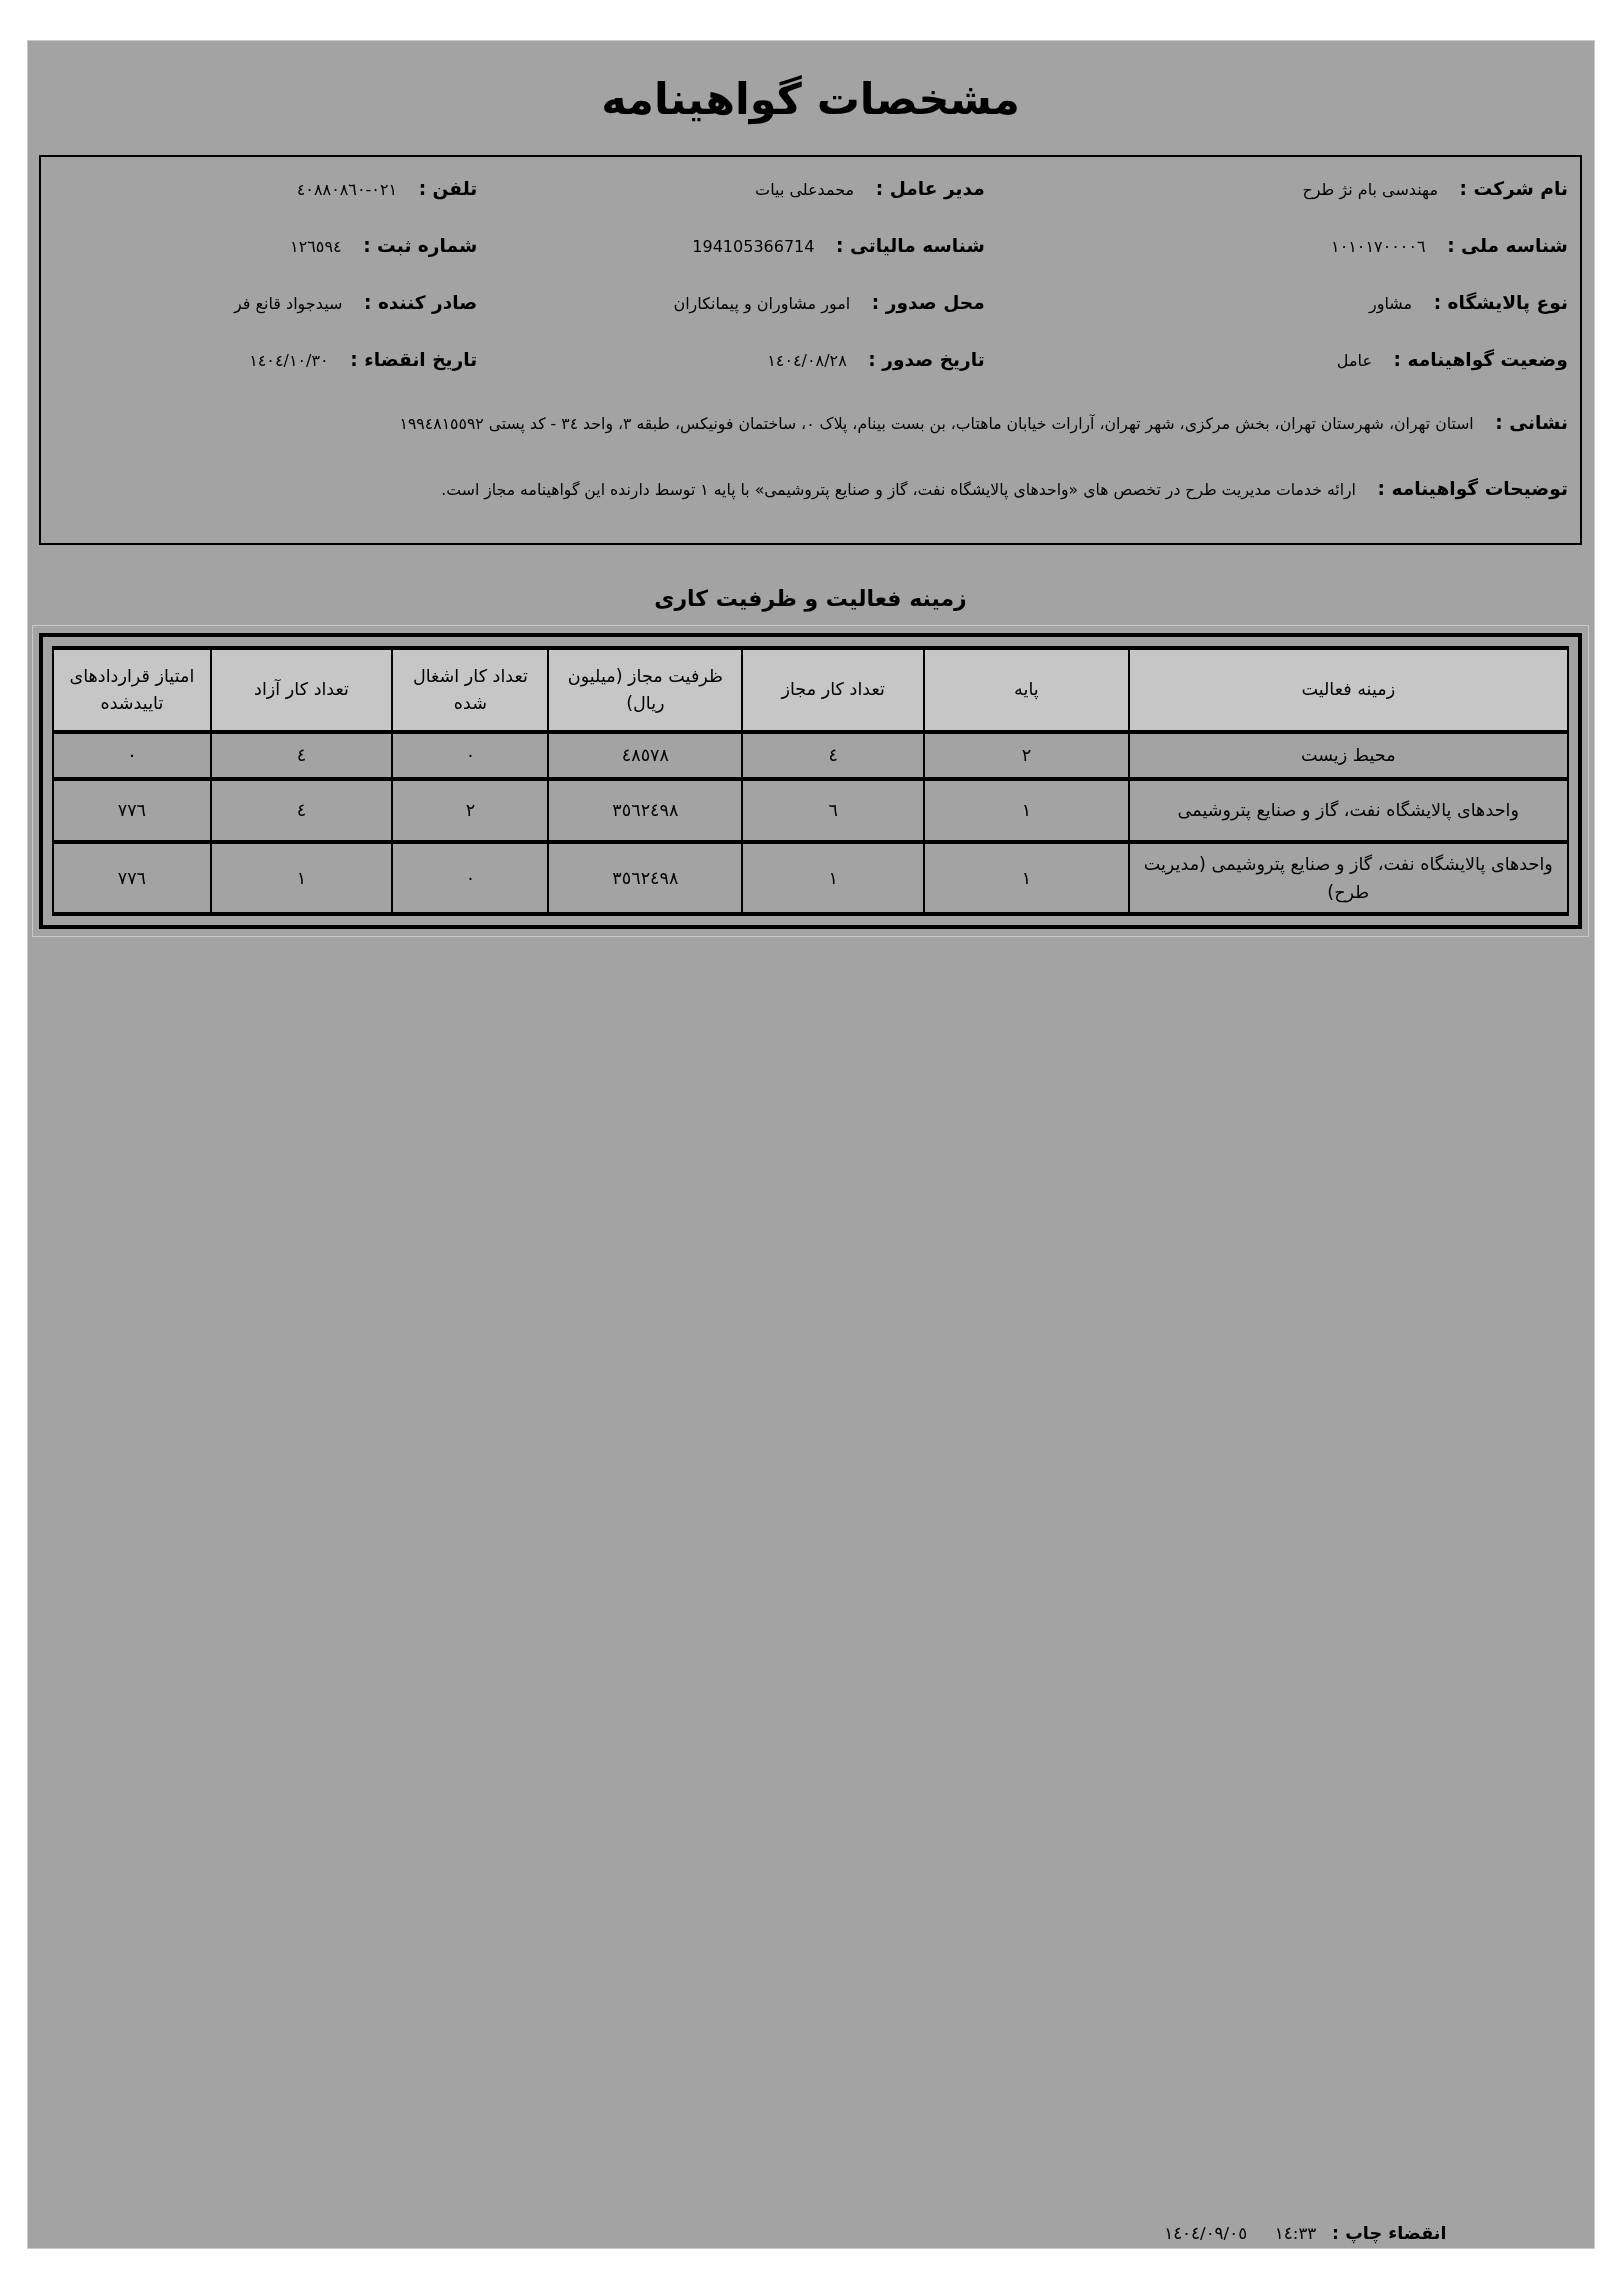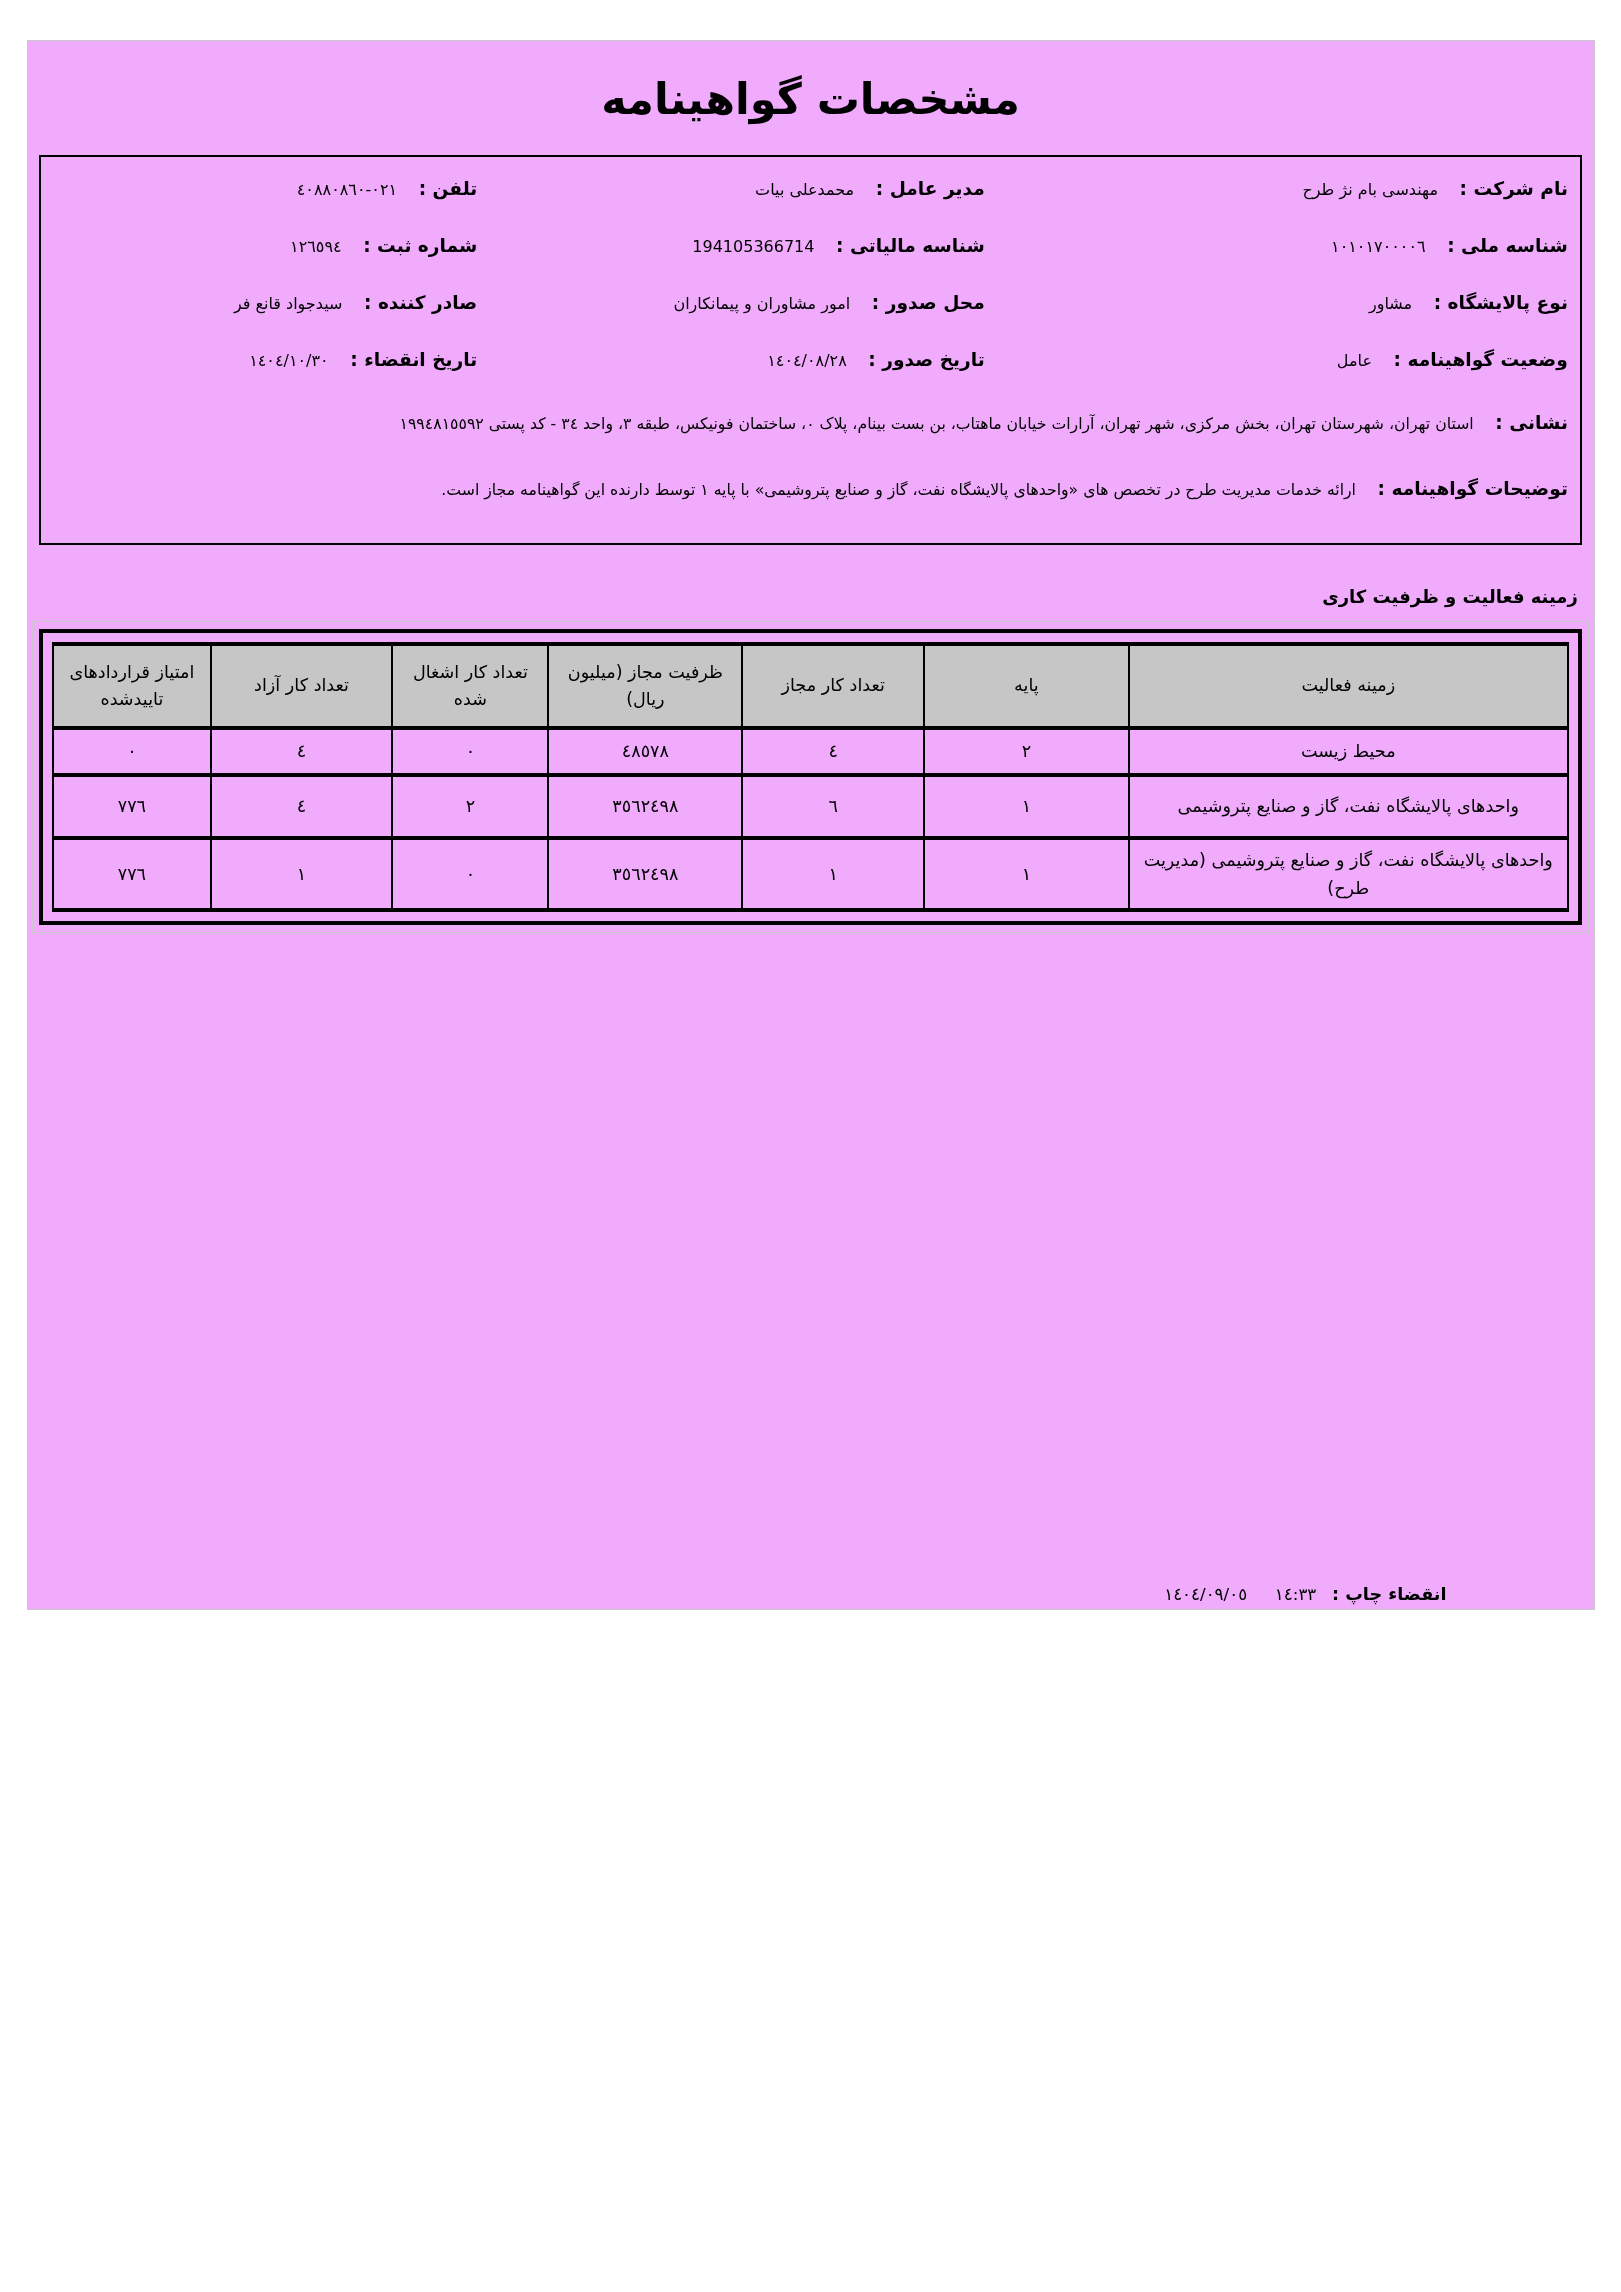--- a/index.html
+++ b/index.html
@@ -7,42 +7,42 @@
     --line-black:#000000;
     --frame-border:#c9c9c9;
   }
   *{box-sizing:border-box;}
   html,body{margin:0;padding:0;}
   body{
     width:1621px;height:2293px;position:relative;background:#ffffff;
     font-family:"DejaVu Sans", sans-serif;color:#000;direction:rtl;overflow:hidden;
   }
   .frame{
-    position:absolute;top:40px;left:26.5px;width:1568px;height:1570px;
-    border:1px solid var(--frame-border);background:#f0abfc;
+    position:absolute;top:40px;left:26.5px;width:1568px;height:2209px;
+    border:1px solid var(--frame-border);background:#a3a3a3;
   }
   .title{
     margin-top:33px;text-align:center;font-weight:bold;font-size:43px;line-height:1.2;
   }
   .info-box{
     margin:29px 11.8px 0;border:2.9px solid var(--line-black);
     padding:11.8px 11.8px 41px;
   }
   .info-row{
     display:grid;grid-template-columns:38.5% 33.5% 28%;margin-top:36px;
   }
   .info-row.first{margin-top:9.8px;}
   .pair{display:flex;align-items:baseline;gap:21.6px;}
   .pair .lbl{font-weight:bold;font-size:18.6px;white-space:nowrap;}
   .pair .val{font-size:16px;}
   .wide-row{display:flex;align-items:baseline;gap:21.6px;margin-top:41px;}
   .wide-row .val{font-size:15.7px;line-height:1.6;}
   .ltr-num{direction:ltr;unicode-bidi:isolate;}
   .section-heading{
-    margin:41px 15.7px 0;font-weight:bold;font-size:18px;text-align:right;
+    margin:41px 15.7px 0;font-weight:bold;font-size:22px;text-align:center;
   }
   .table-outer{
     margin:13.7px 4.9px 0;border:1px solid var(--frame-border);padding:6.9px 5.9px;
   }
   .table-black-box{
     border:4.9px solid var(--line-black);padding:8.8px;
   }
   table.capacity{
     width:100%;border-collapse:collapse;direction:rtl;table-layout:fixed;
   }

